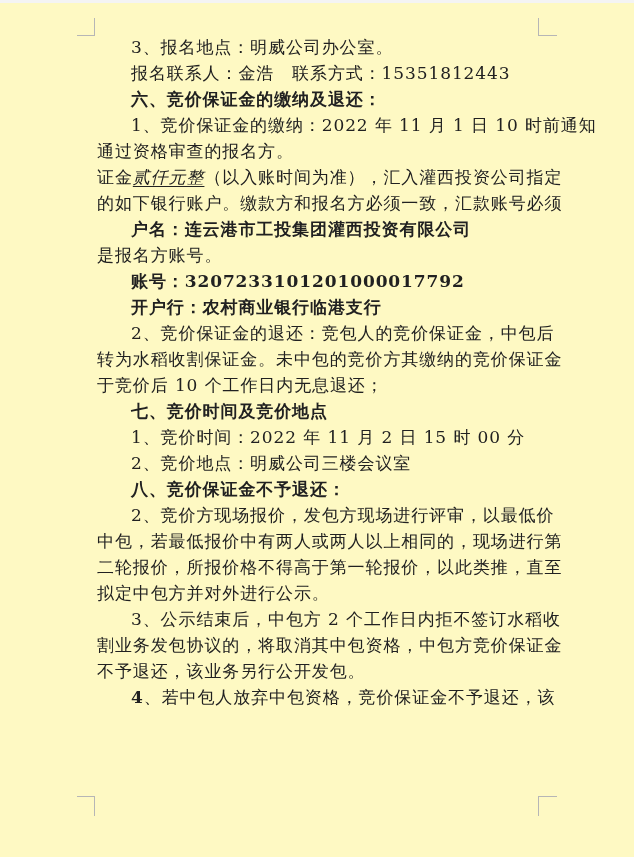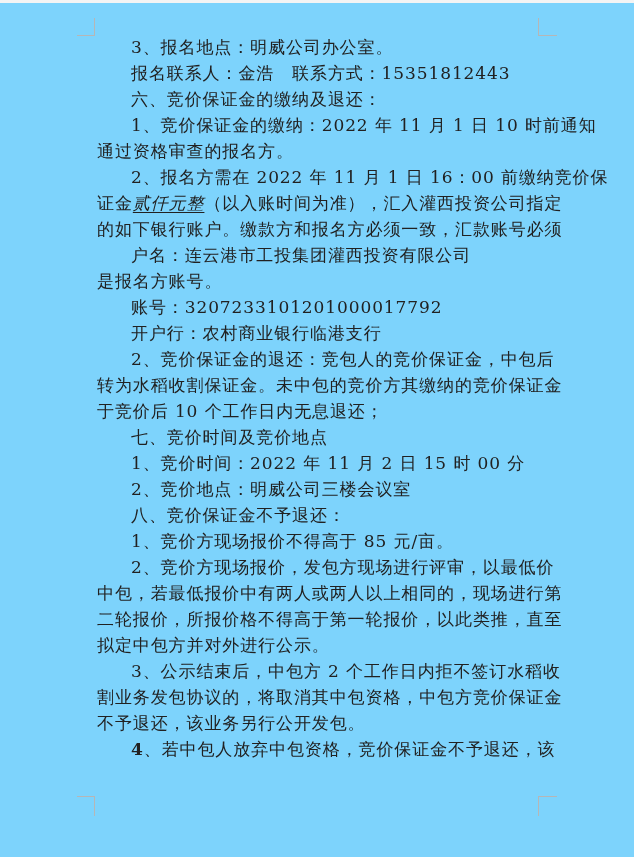--- a/index.html
+++ b/index.html
@@ -4,21 +4,21 @@
 <style>
   html, body {
     margin: 0;
     padding: 0;
     background: #ffffff;
   }
   .page {
     position: relative;
     width: 634px;
     height: 857px;
-    background: #7dd3fc;
+    background: #fef9c3;
     overflow: hidden;
     font-family: "DejaVu Serif", "Liberation Serif", serif;
   }
   .top-band {
     position: absolute;
     top: 0; left: 0;
     width: 100%; height: 3px;
     background: #f4f4f4;
   }
   .crop { position: absolute; }
@@ -50,56 +50,54 @@
     color: #212121;
     font-size: 17px;
     letter-spacing: 0.9px;
   }
   .line {
     height: 26px;
     line-height: 26px;
     white-space: pre;
   }
   .line.indent { padding-left: 34px; }
-  .line.bold { font-weight: normal; }
+  .line.bold { font-weight: bold; }
   .seg.bold { font-weight: bold; }
   .seg.underline { text-decoration: underline; text-underline-offset: 3px; font-style: italic; }
 </style>
 </head>
 <body>
 
 <div class="page">
   <div class="top-band"></div>
 
   <div class="crop crop-tl"></div>
   <div class="crop crop-tr"></div>
   <div class="crop crop-bl"></div>
   <div class="crop crop-br"></div>
 
   <div class="content" id="doc-content">
       <div class="line indent"><span class="seg">3、报名地点：明威公司办公室。</span></div>
       <div class="line indent"><span class="seg">报名联系人：金浩　联系方式：15351812443</span></div>
       <div class="line indent bold"><span class="seg">六、竞价保证金的缴纳及退还：</span></div>
       <div class="line indent"><span class="seg">1、竞价保证金的缴纳：2022 年 11 月 1 日 10 时前通知</span></div>
       <div class="line"><span class="seg">通过资格审查的报名方。</span></div>
-      <div class="line indent"><span class="seg">2、报名方需在 2022 年 11 月 1 日 16：00 前缴纳竞价保</span></div>
       <div class="line"><span class="seg">证金</span><span class="seg underline">贰仟元整</span><span class="seg">（以入账时间为准），汇入灌西投资公司指定</span></div>
       <div class="line"><span class="seg">的如下银行账户。缴款方和报名方必须一致，汇款账号必须</span></div>
       <div class="line indent bold"><span class="seg">户名：连云港市工投集团灌西投资有限公司</span></div>
       <div class="line"><span class="seg">是报名方账号。</span></div>
       <div class="line indent bold"><span class="seg">账号：3207233101201000017792</span></div>
       <div class="line indent bold"><span class="seg">开户行：农村商业银行临港支行</span></div>
       <div class="line indent"><span class="seg">2、竞价保证金的退还：竞包人的竞价保证金，中包后</span></div>
       <div class="line"><span class="seg">转为水稻收割保证金。未中包的竞价方其缴纳的竞价保证金</span></div>
       <div class="line"><span class="seg">于竞价后 10 个工作日内无息退还；</span></div>
       <div class="line indent bold"><span class="seg">七、竞价时间及竞价地点</span></div>
       <div class="line indent"><span class="seg">1、竞价时间：2022 年 11 月 2 日 15 时 00 分</span></div>
       <div class="line indent"><span class="seg">2、竞价地点：明威公司三楼会议室</span></div>
       <div class="line indent bold"><span class="seg">八、竞价保证金不予退还：</span></div>
-      <div class="line indent"><span class="seg">1、竞价方现场报价不得高于 85 元/亩。</span></div>
       <div class="line indent"><span class="seg">2、竞价方现场报价，发包方现场进行评审，以最低价</span></div>
       <div class="line"><span class="seg">中包，若最低报价中有两人或两人以上相同的，现场进行第</span></div>
       <div class="line"><span class="seg">二轮报价，所报价格不得高于第一轮报价，以此类推，直至</span></div>
       <div class="line"><span class="seg">拟定中包方并对外进行公示。</span></div>
       <div class="line indent"><span class="seg">3、公示结束后，中包方 2 个工作日内拒不签订水稻收</span></div>
       <div class="line"><span class="seg">割业务发包协议的，将取消其中包资格，中包方竞价保证金</span></div>
       <div class="line"><span class="seg">不予退还，该业务另行公开发包。</span></div>
       <div class="line indent"><span class="seg bold">4</span><span class="seg">、若中包人放弃中包资格，竞价保证金不予退还，该</span></div>
     </div>
 </div>

